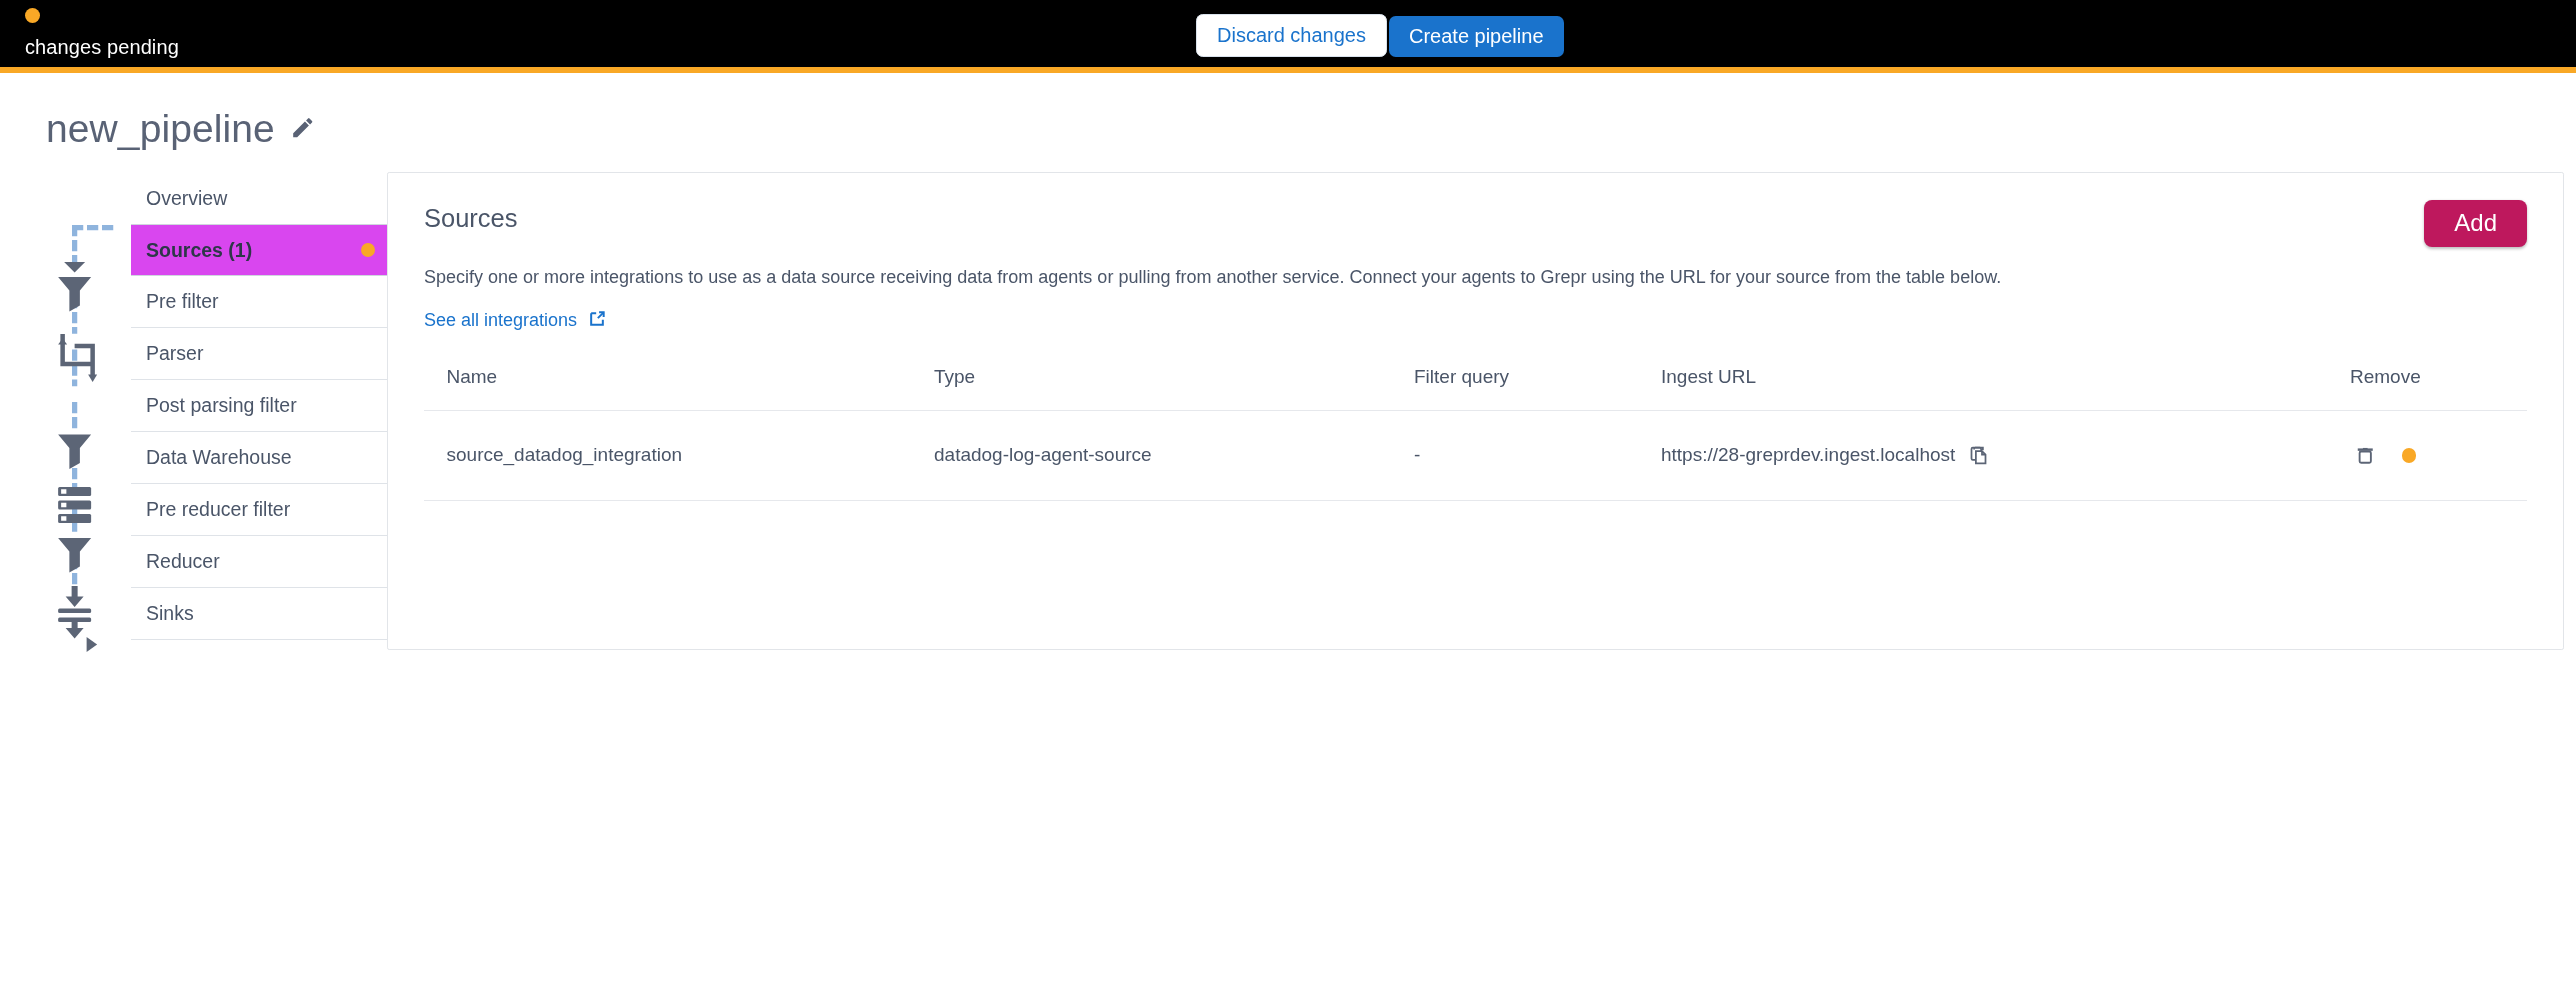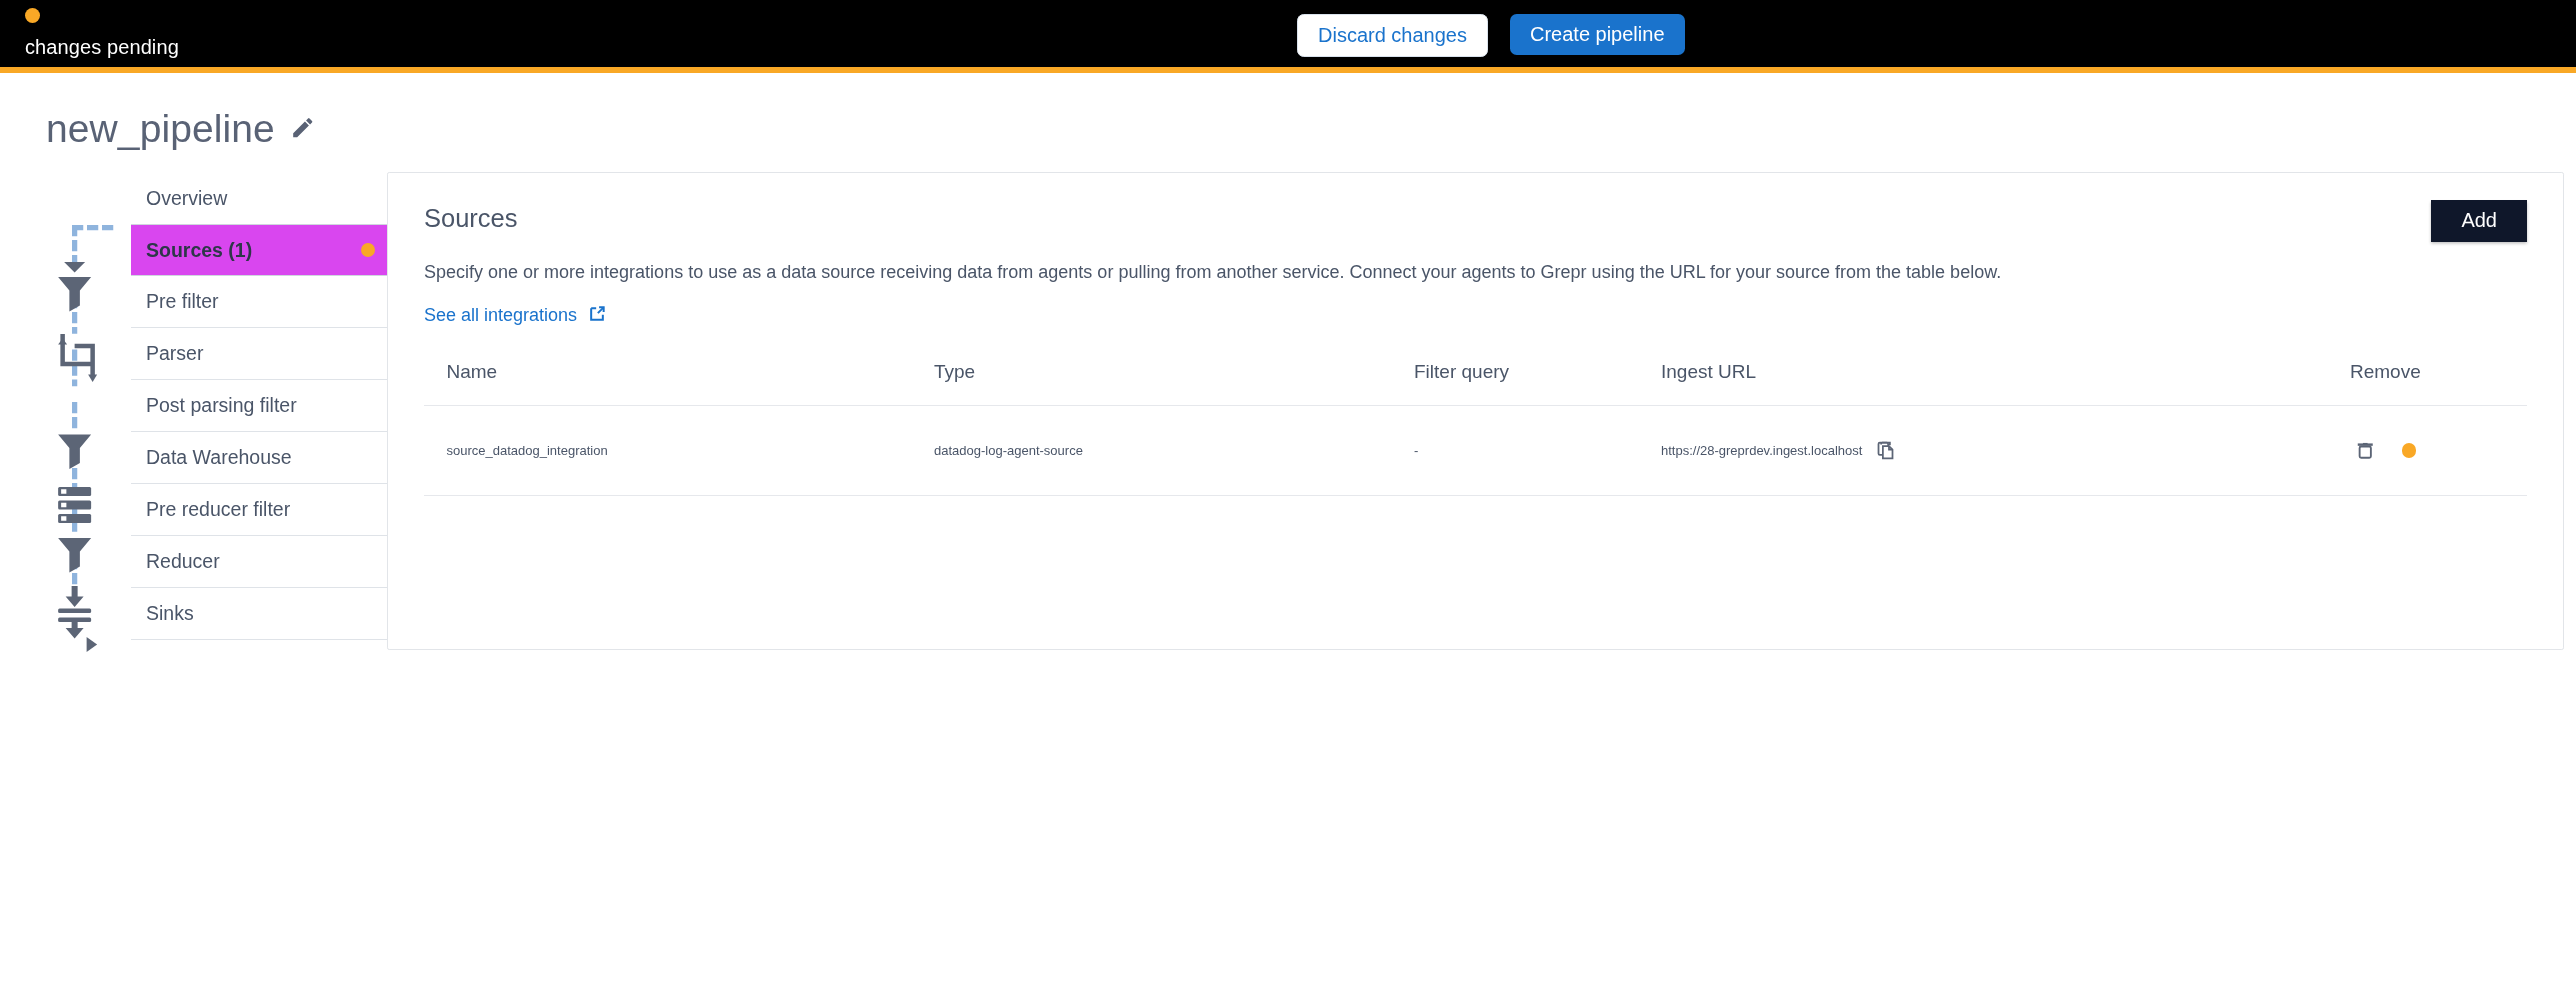--- a/index.html
+++ b/index.html
@@ -34,25 +34,25 @@
     display: inline-block;
     flex: 0 0 auto;
   }
   .topbar-label {
     color: #ffffff;
     font-size: 20px;
     letter-spacing: 0.1px;
   }
   .topbar-actions {
     position: absolute;
-    left: 1297px;
+    left: 1196px;
     top: 13.5px;
     display: flex;
-    gap: 22px;
-    align-items: flex-start;
+    gap: 2px;
+    align-items: flex-end;
   }
   .btn {
     font-family: "Liberation Sans", sans-serif;
     font-size: 20px;
     border-radius: 6.7px;
     padding: 9.7px 20px;
     cursor: pointer;
     white-space: nowrap;
     line-height: 1.1;
     border: none;
@@ -168,24 +168,24 @@
     display: inline-flex;
     align-items: center;
     gap: 9.7px;
     cursor: pointer;
   }
   .link-text {
     font-size: 18px;
     color: #1a73cc;
   }
   .btn-add {
-    background: #0f172a;
+    background: #be185d;
     color: #ffffff;
-    font-size: 20px;
-    border-radius: 0;
+    font-size: 24px;
+    border-radius: 8px;
     padding: 9.7px 30px;
     box-shadow: 0 1.5px 3px rgba(0,0,0,.25);
     cursor: pointer;
     border: none;
     margin-top: -4.5px;
   }
 
   
   table.sources {
     margin-top: 34px;
@@ -195,21 +195,21 @@
   }
   table.sources th {
     text-align: left;
     font-size: 19px;
     font-weight: 400;
     color: #4a5568;
     padding: 0 0 22.5px 0;
     border-bottom: 0.7px solid #e6e8ec;
   }
   table.sources td {
-    font-size: 13px;
+    font-size: 19px;
     color: #4a5568;
     padding: 33px 0 33px 0;
     border-bottom: 0.7px solid #e6e8ec;
     vertical-align: middle;
   }
   .col-name   { width: 510px; padding-left: 22.5px !important; }
   .col-type   { width: 480px; }
   .col-filter { width: 247px; }
   .col-url    { width: 689px; }
   .col-remove { width: auto; }

